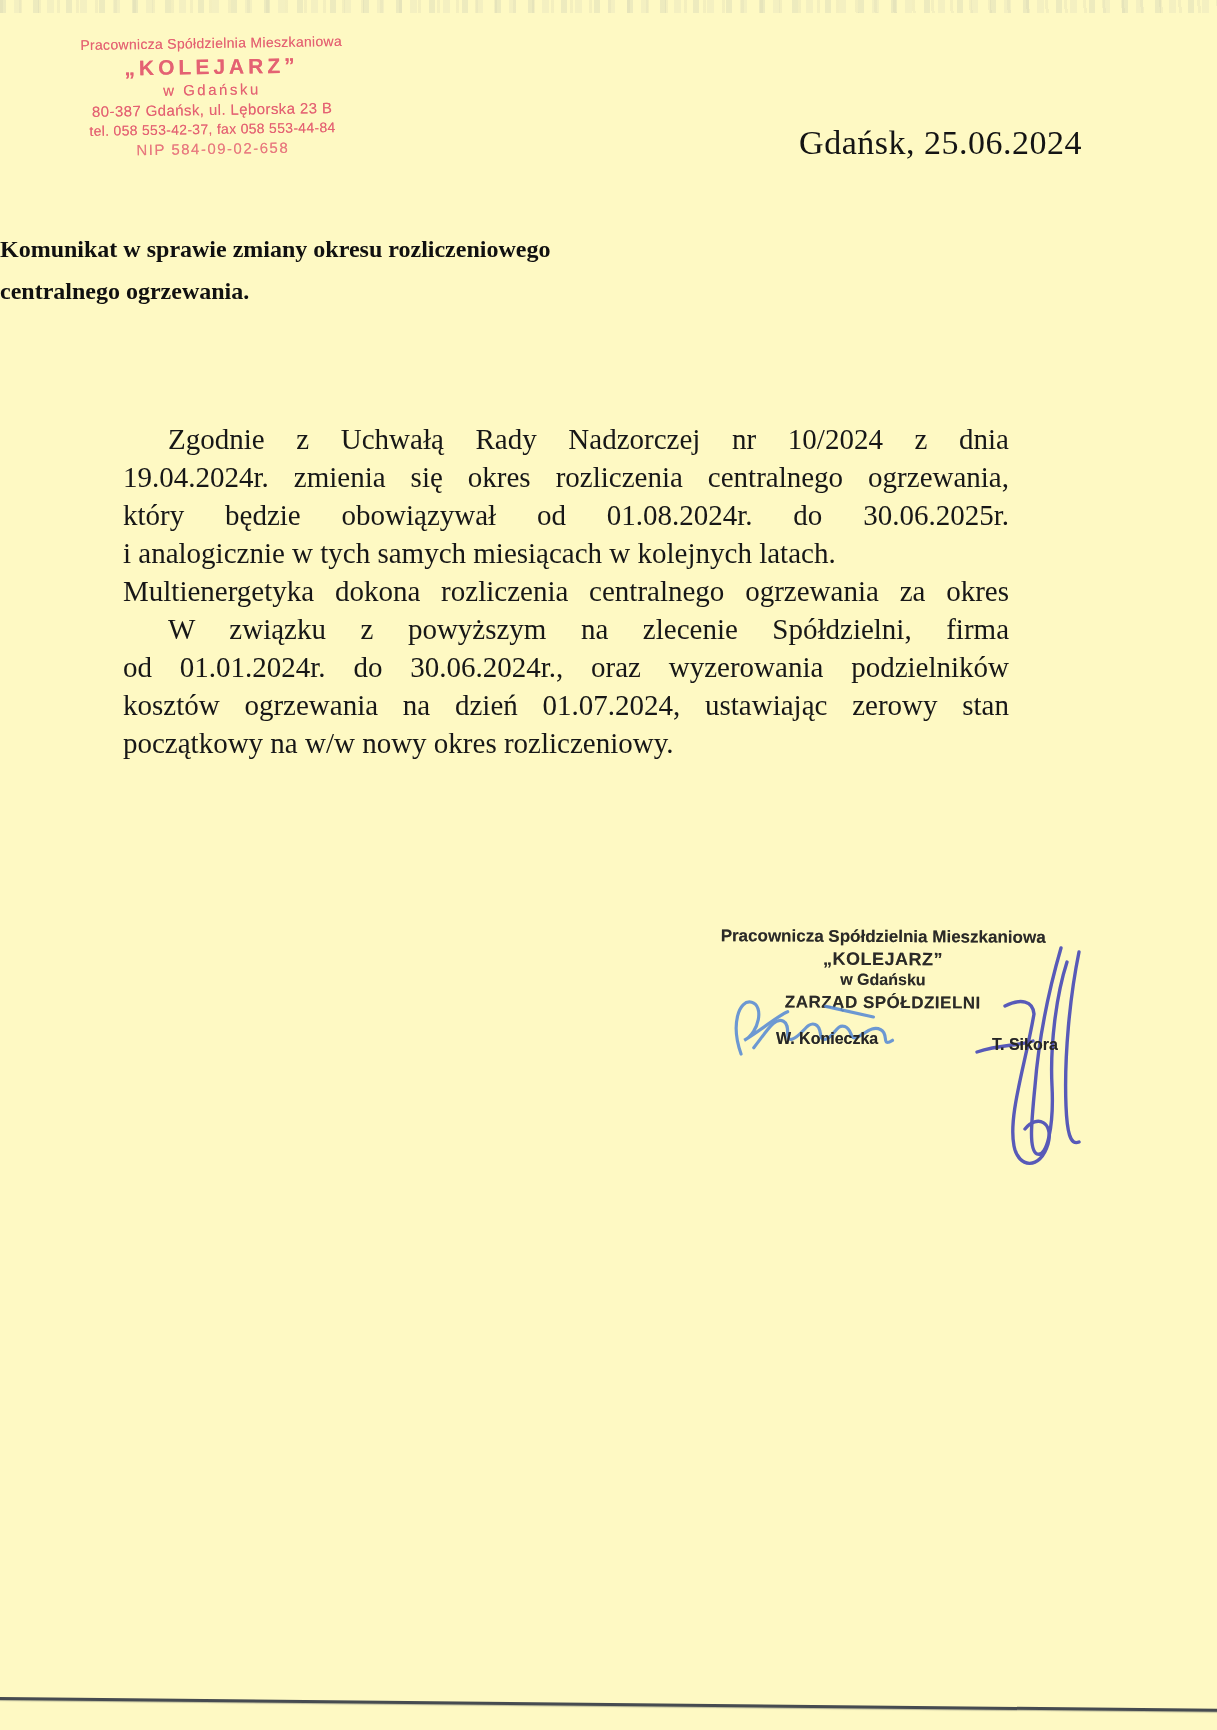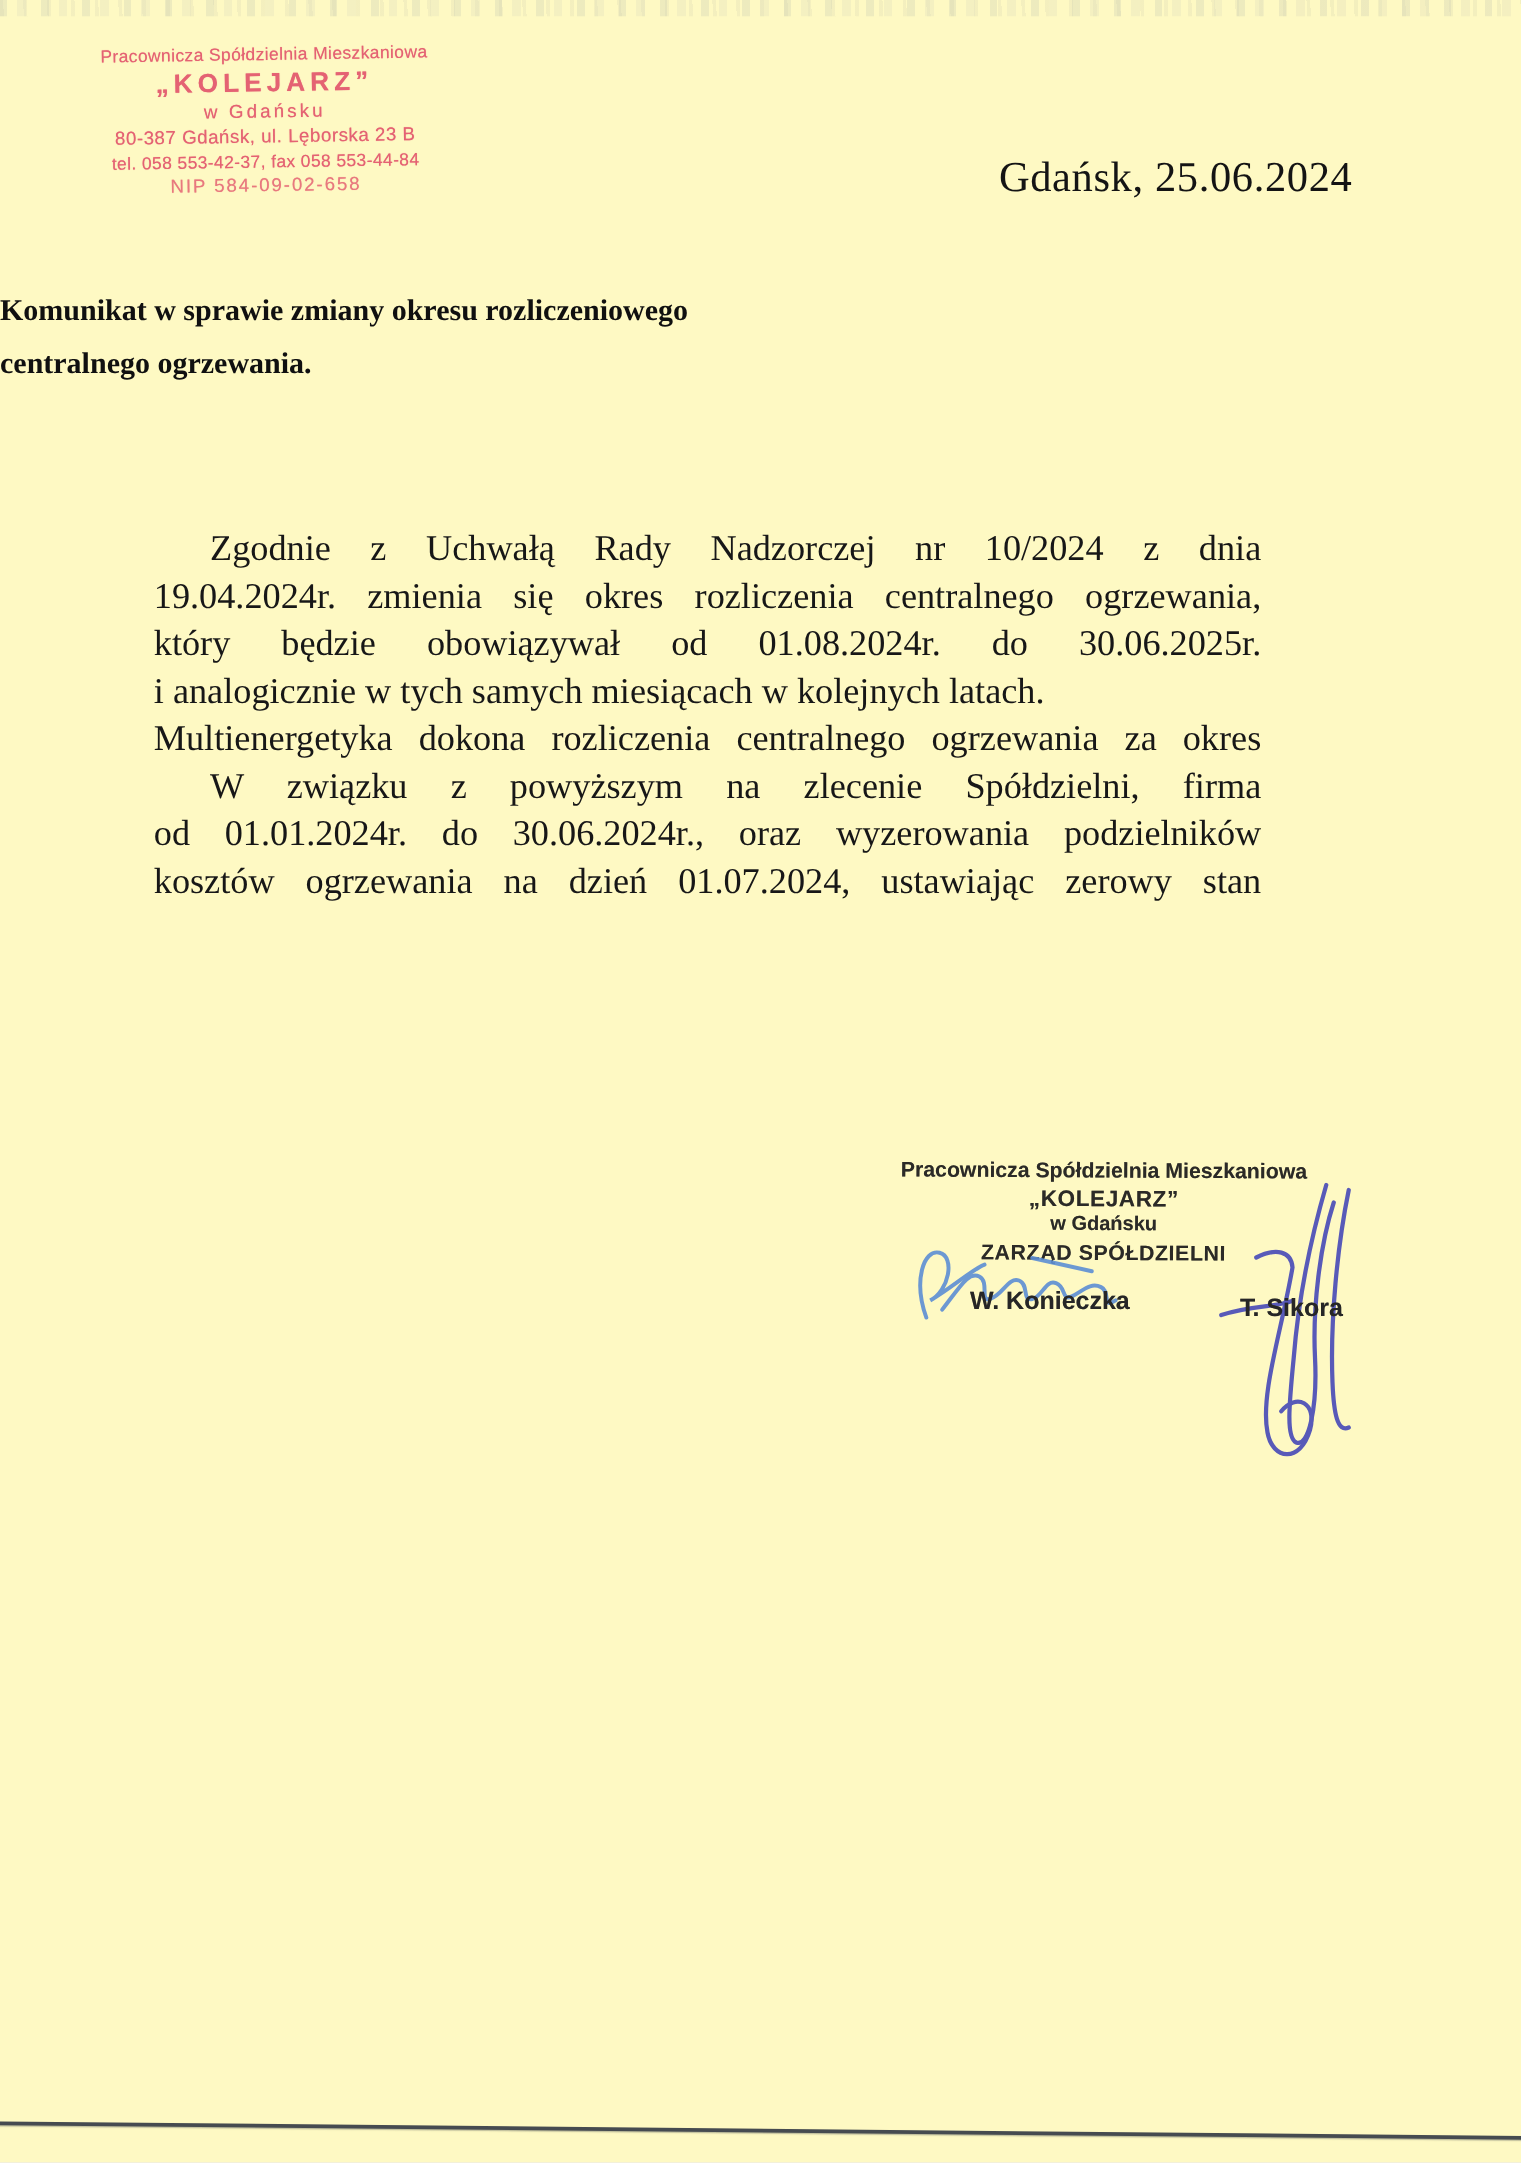--- a/index.html
+++ b/index.html
@@ -86,21 +86,21 @@
     text-shadow:0 0 .5px rgba(30,30,30,.55);
   }
   .fs1{font-size:17px;line-height:23px;}
   .fs2{font-size:18px;line-height:22px;letter-spacing:.5px;}
   .fs3{font-size:16px;line-height:20px;}
   .fs4{font-size:17px;line-height:25px;letter-spacing:.5px;}
 
   .sig-name{
     position:absolute;
     font-family:"Liberation Sans", sans-serif;
-    font-weight:bold;font-size:20px;color:#262626;
+    font-weight:bold;font-size:16px;color:#262626;
     text-shadow:0 0 .5px rgba(40,40,40,.5);
   }
   .sig-name.left{left:776px;top:1030px;}
   .sig-name.right{left:992px;top:1036px;}
 
   .sig-svg{position:absolute;}
   .sig-svg.left{left:722px;top:986px;width:180px;height:80px;}
   .sig-svg.right{left:973px;top:946px;width:135px;height:240px;}
 </style>
 </head>
@@ -128,20 +128,21 @@
 
   <div class="bodytext">
     <div class="bline indent">Zgodnie z Uchwałą Rady Nadzorczej nr 10/2024 z dnia</div>
     <div class="bline">19.04.2024r. zmienia się okres rozliczenia centralnego ogrzewania,</div>
     <div class="bline">który będzie obowiązywał od 01.08.2024r. do 30.06.2025r.</div>
     <div class="bline last">i analogicznie w tych samych miesiącach w kolejnych latach.</div>
     <div class="bline">Multienergetyka dokona rozliczenia centralnego ogrzewania za okres</div>
     <div class="bline indent">W związku z powyższym na zlecenie Spółdzielni, firma</div>
     <div class="bline">od 01.01.2024r. do 30.06.2024r., oraz wyzerowania podzielników</div>
     <div class="bline">kosztów ogrzewania na dzień 01.07.2024, ustawiając zerowy stan</div>
+    <div class="bline last">początkowy  na w/w nowy okres rozliczeniowy.</div>
   </div>
 
   <div class="fstamp">
     <div class="fs1">Pracownicza Spółdzielnia Mieszkaniowa</div>
     <div class="fs2">„KOLEJARZ”</div>
     <div class="fs3">w Gdańsku</div>
     <div class="fs4">ZARZĄD SPÓŁDZIELNI</div>
   </div>
 
   <svg class="sig-svg left" viewBox="0 0 170 75">

